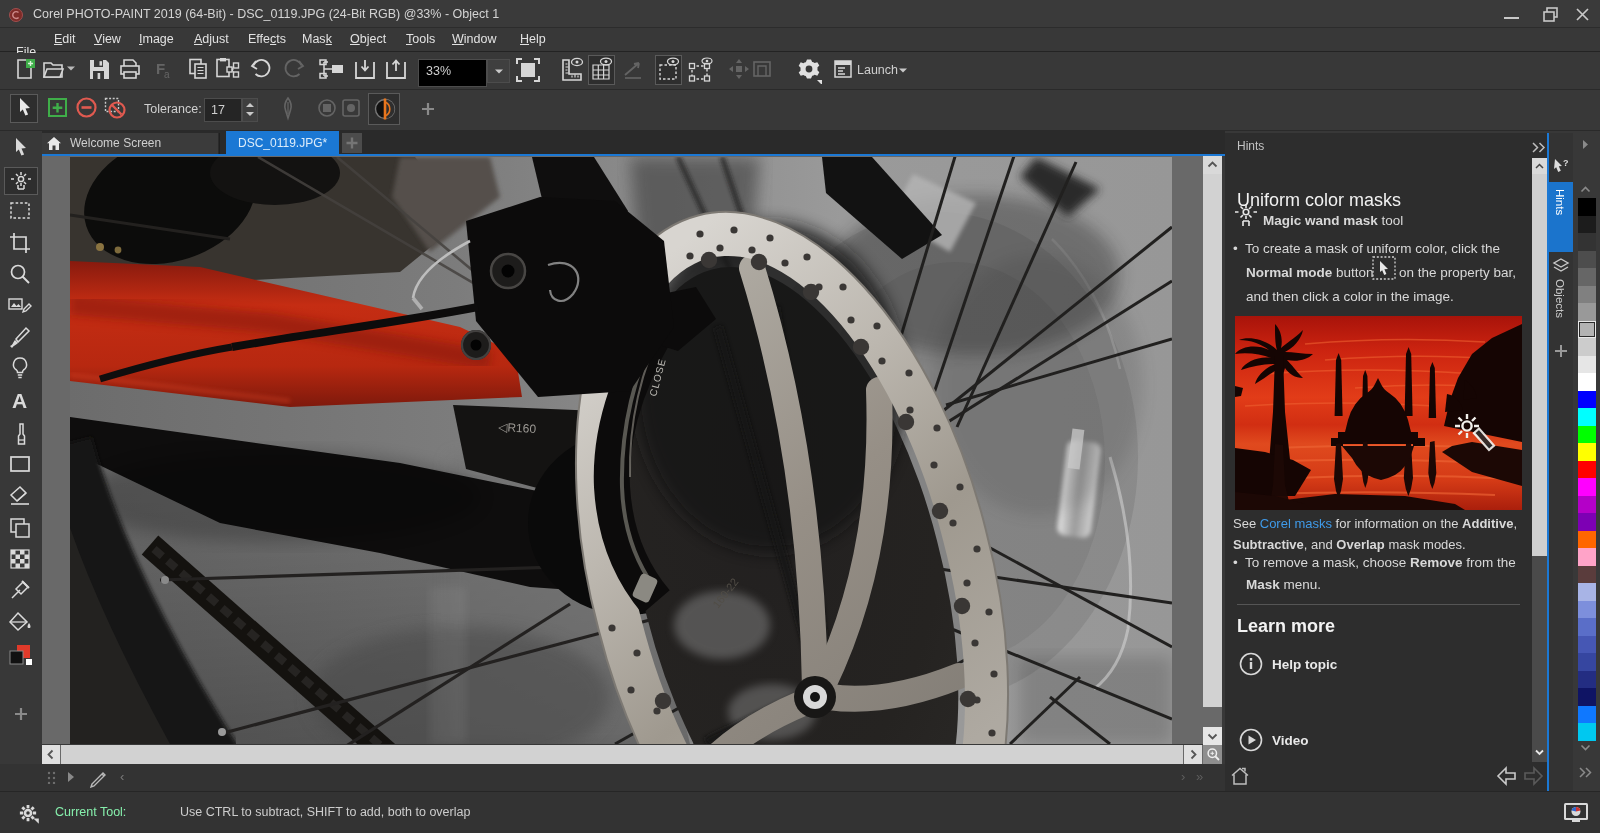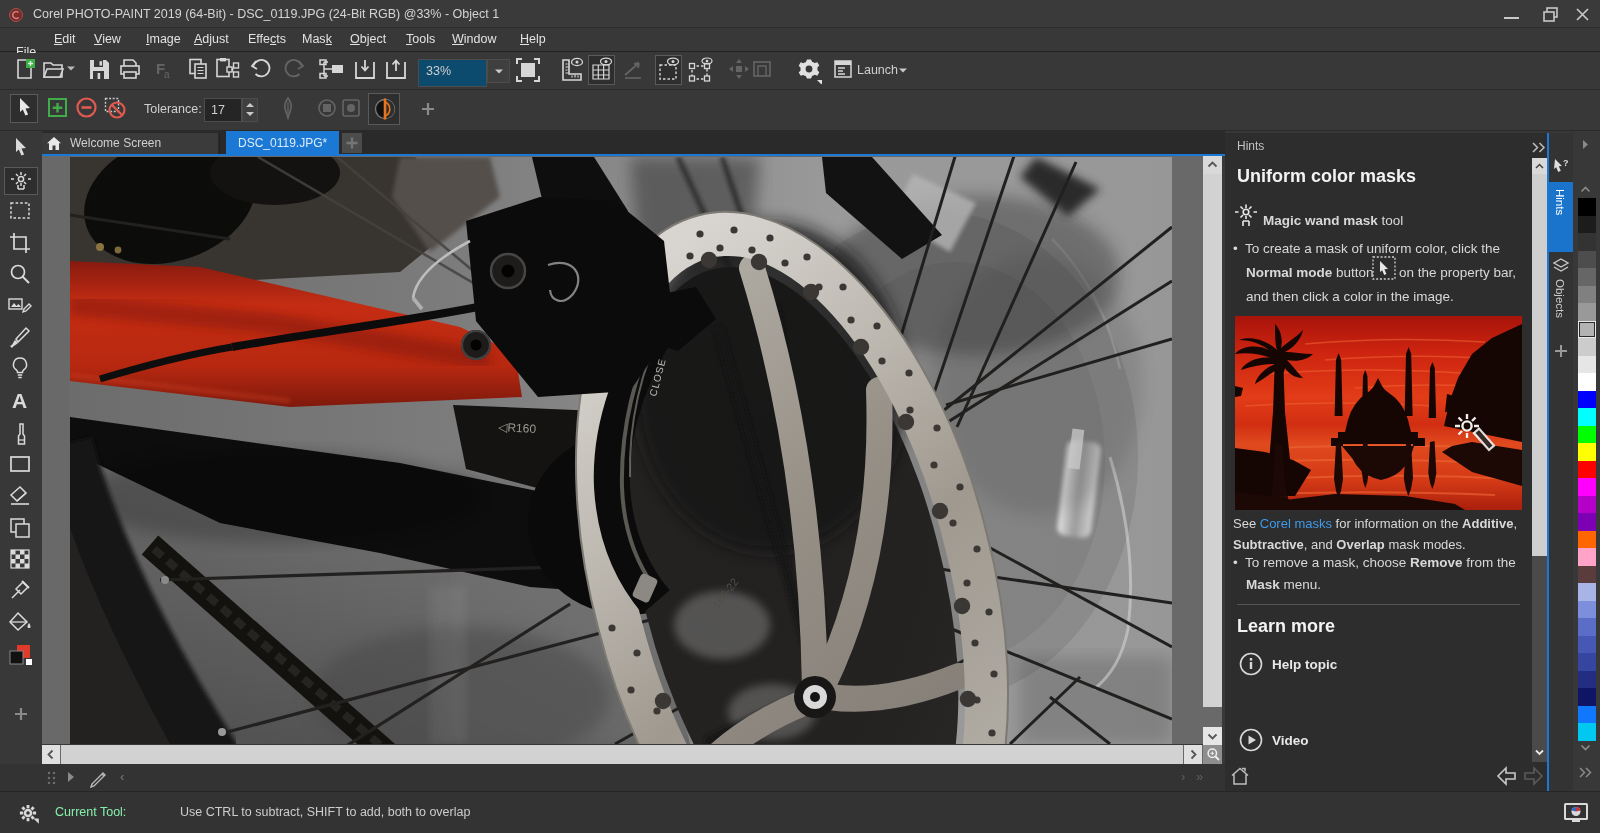--- a/index.html
+++ b/index.html
@@ -28,21 +28,21 @@
     </svg>
   <svg class="abs" style="left:1575px;top:7px" width="15" height="15" viewBox="0 0 15 15">
       <path d="M2 2L13 13M13 2L2 13" stroke="#c8c8c8" stroke-width="1.7"></path>
     </svg>
 </div>
 
 <div class="abs" id="menubar" style="left:0;top:28px;width:1600px;height:24px;background:#383838;border-bottom:1px solid #232323;font-size:12.5px;color:#e2e2e2">
   <span class="abs" style="left:16px;top:17px"><span class="u">F</span>ile</span>
   <span class="abs" style="left:54px;top:4px"><span class="u">E</span>dit</span>
   <span class="abs" style="left:94px;top:4px"><span class="u">V</span>iew</span>
-  <span class="abs" style="left:146px;top:4px"><span class="u">I</span>mage</span>
+  <span class="abs" style="left:139px;top:4px"><span class="u">I</span>mage</span>
   <span class="abs" style="left:194px;top:4px"><span class="u">A</span>djust</span>
   <span class="abs" style="left:248px;top:4px">Effe<span class="u">c</span>ts</span>
   <span class="abs" style="left:302px;top:4px">Mas<span class="u">k</span></span>
   <span class="abs" style="left:350px;top:4px"><span class="u">O</span>bject</span>
   <span class="abs" style="left:406px;top:4px"><span class="u">T</span>ools</span>
   <span class="abs" style="left:452px;top:4px"><span class="u">W</span>indow</span>
   <span class="abs" style="left:520px;top:4px"><span class="u">H</span>elp</span>
 </div>
 
 <div class="abs" id="tb1" style="left:0;top:53px;width:1600px;height:37px;background:#383838;border-bottom:1px solid #2a2a2a">
@@ -115,21 +115,21 @@
     <div class="sep1" style="left:345px"></div>
     <svg class="ic" style="left:353px;top:4px" width="24" height="24" viewBox="0 0 24 24">
       <path d="M3 5v16h18V5" fill="none" stroke="#d6d6d6" stroke-width="1.8"></path>
       <path d="M12 3v10M8.5 9.5l3.5 4l3.5-4" fill="none" stroke="#d6d6d6" stroke-width="1.8"></path>
     </svg>
     <svg class="ic" style="left:384px;top:4px" width="24" height="24" viewBox="0 0 24 24">
       <path d="M3 5v16h18V5" fill="none" stroke="#d6d6d6" stroke-width="1.8"></path>
       <path d="M12 14V4M8.5 7.5L12 3.5l3.5 4" fill="none" stroke="#d6d6d6" stroke-width="1.8"></path>
     </svg>
     <div class="sep1" style="left:414px"></div>
-    <div class="abs" style="left:418px;top:6px;width:69px;height:28px;background:#0c4a6e;border:1px solid #4c4c4c">
+    <div class="abs" style="left:418px;top:6px;width:69px;height:28px;background:#000000;border:1px solid #4c4c4c">
       <span style="position:absolute;left:7px;top:4px;font-size:12.5px;color:#cfcfcf">33%</span>
     </div>
     <div class="abs" style="left:487px;top:6px;width:23px;height:24px;background:#3f3f3f;border:1px solid #4c4c4c"></div>
     <svg class="ic" style="left:494px;top:15px" width="10" height="8" viewBox="0 0 10 8">
       <path d="M1 1.5l4 4l4-4z" fill="#c9c9c9"></path>
     </svg>
     <svg class="ic" style="left:514px;top:3px" width="28" height="28" viewBox="0 0 28 28">
       <rect x="7" y="7" width="14" height="14" fill="#d6d6d6"></rect>
       <g stroke="#d6d6d6" stroke-width="2" fill="none">
         <path d="M3 8V3h5M20 3h5v5M25 20v5h-5M8 25H3v-5"></path>
@@ -661,21 +661,21 @@
 
 <div class="abs" id="hints" style="left:1225px;top:133px;width:322px;height:658px;background:#2d2d2d">
   <span class="abs" style="left:12px;top:6px;font-size:12px;color:#c3c3c3">Hints</span>
   <svg class="abs" style="left:306px;top:9px" width="16" height="11" viewBox="0 0 16 11">
       <path d="M2 1l4.5 4.5L2 10M8.5 1l4.5 4.5L8.5 10" fill="none" stroke="#bdbdbd" stroke-width="1.5"></path>
     </svg>
   <svg class="abs" style="left:326px;top:7px" width="13" height="13" viewBox="0 0 13 13">
       <path d="M1.5 1.5l10 10M11.5 1.5l-10 10" stroke="#c3c3c3" stroke-width="1.6"></path>
     </svg>
   <div class="abs" id="hintsbody" style="left:0;top:25px;width:307px;height:604px;background:#2d2d2d;color:#d8d8d8;font-size:13.5px">
-  <div class="abs" style="left:12px;top:8px;font-size:18px;font-weight:bold;color:#f2f2f2">Uniform color masks</div>
+  <div class="abs" style="left:12px;top:32px;font-size:18px;font-weight:normal;color:#f2f2f2">Uniform color masks</div>
   <svg class="abs" style="left:8px;top:44px" width="26" height="26" viewBox="0 0 26 26">
         <g stroke="#e8e8e8" stroke-width="1.6" fill="none">
           <circle cx="13" cy="10" r="2.8"></circle>
           <path d="M13 2.5v3.5M13 14v3M5.5 10H2M24 10h-3.5M7.5 4.5l2.5 2.5M18.5 15.5L16 13M7.5 15.5L10 13M18.5 4.5L16 7"></path>
           <path d="M10 19v5M16 19v5M10 19h6"></path>
         </g>
       </svg>
   <div class="abs" style="left:38px;top:55px;font-size:13.5px"><b>Magic wand mask</b> tool</div>
   <div class="abs" style="left:8px;top:83px;font-size:13.5px;color:#d8d8d8">•&nbsp; To create a mask of uniform color, click the</div>
   <div class="abs" style="left:21px;top:107px;font-size:13.5px;color:#d8d8d8"><b>Normal mode</b> button</div>

